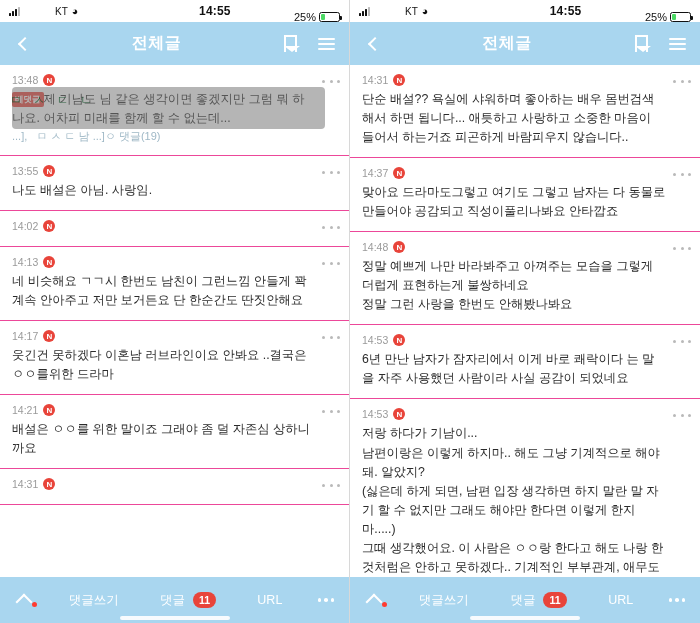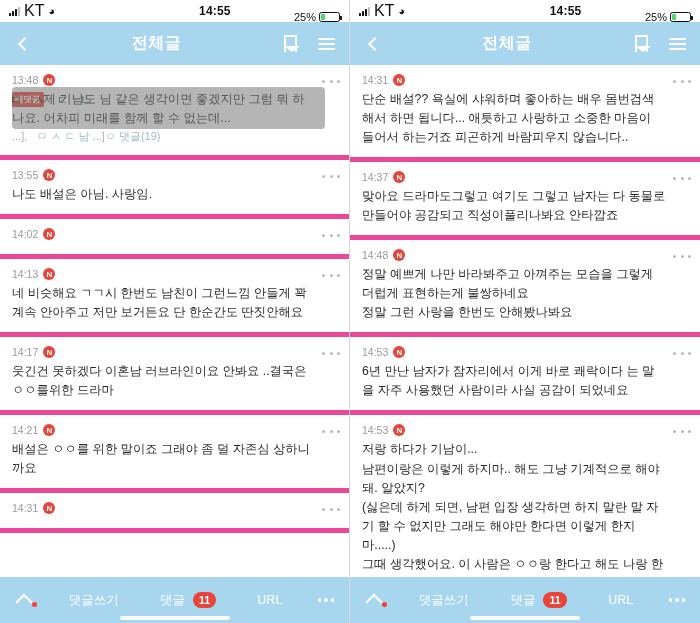--- a/index.html
+++ b/index.html
@@ -20,21 +20,21 @@
   }
   .sb-left { display: flex; align-items: center; gap: 4px; width: 33%; }
   .sb-center { width: 34%; text-align: right; font-weight: 600; font-size: 12px; letter-spacing: .2px;}
   .sb-right { width: 33%; display: flex; align-items: center; justify-content: flex-end; gap: 3px; margin-top: 11px; }
   .bars { display: flex; align-items: flex-end; gap: 1px; height: 9px; }
   .bars i { display: block; width: 2px; background: #111; border-radius: .5px; }
   .bars i:nth-child(1){height:3px}
   .bars i:nth-child(2){height:5px}
   .bars i:nth-child(3){height:7px}
   .bars i:nth-child(4){height:9px; background:#bbb}
-  .carrier { font-size: 16px; }
+  .carrier { font-size: 10px; margin-left: 31px; }
   .wifi { font-size: 11px; line-height: 1; }
   .batt-pct { font-size: 11px; }
   .batt {
     width: 21px; height: 10px; border: 1px solid #111; border-radius: 2.5px;
     position: relative; padding: 1px;
   }
   .batt:after {
     content: ""; position: absolute; right: -3px; top: 3px; width: 2px; height: 4px;
     background: #111; border-radius: 0 1px 1px 0;
   }
@@ -59,21 +59,21 @@
   .bookmark:after {
     content:""; position:absolute; bottom:-8px; left:-2px; width:0; height:0;
     border-left: 8.5px solid transparent; border-right: 8.5px solid transparent;
     border-bottom: 8px solid #a9d6ef; border-top: 6px solid #fff;
   }
   .hamb { width: 17px; display: flex; flex-direction: column; gap: 3px; }
   .hamb i { display: block; height: 2px; background: #fff; border-radius: 1px; }
 
   
   .list { flex: 1 1 auto; overflow: hidden; background: #fff; position: relative; }
-  .comment { padding: 9px 12px 10px 12px; border-bottom: 5px solid #ec4899; position: relative; }
+  .comment { padding: 9px 12px 10px 12px; border-bottom: 1px solid #ec4899; position: relative; }
   .c-head { display: flex; align-items: center; gap: 5px; margin-bottom: 4px; }
   .time { font-size: 10.5px; color: #9a9a9a; }
   .badge-n {
     width: 12px; height: 12px; border-radius: 50%; background: #e8443a; color: #fff;
     font-size: 8px; font-weight: 700; display: flex; align-items: center; justify-content: center;
   }
   .c-body { font-size: 12.3px; line-height: 1.55; color: #2b2b2b; white-space: pre-wrap; word-break: break-all; padding-right: 22px; }
   .dots {
     position: absolute; right: 9px; top: 9px; width: 18px; height: 14px;
     display: flex; align-items: center; justify-content: space-between;

